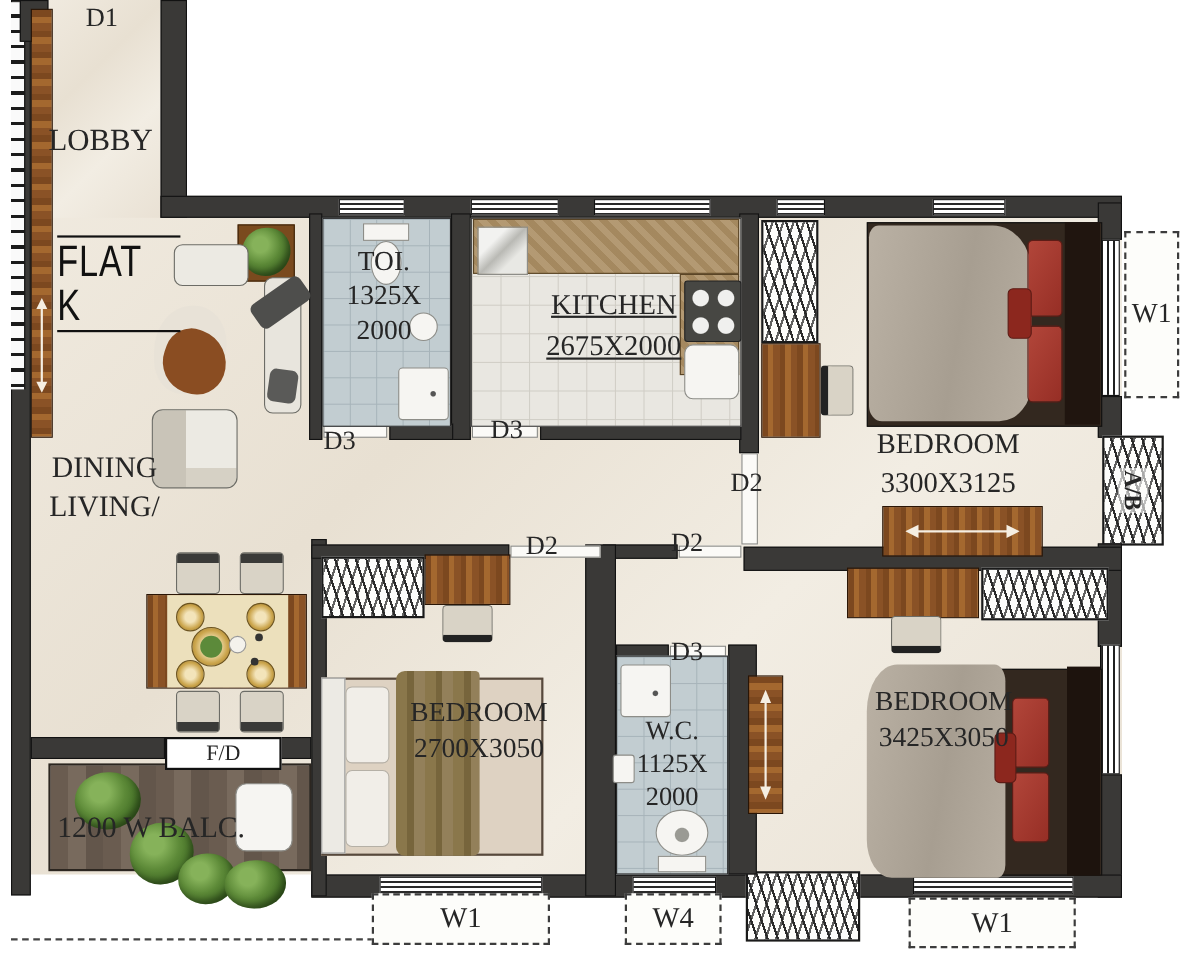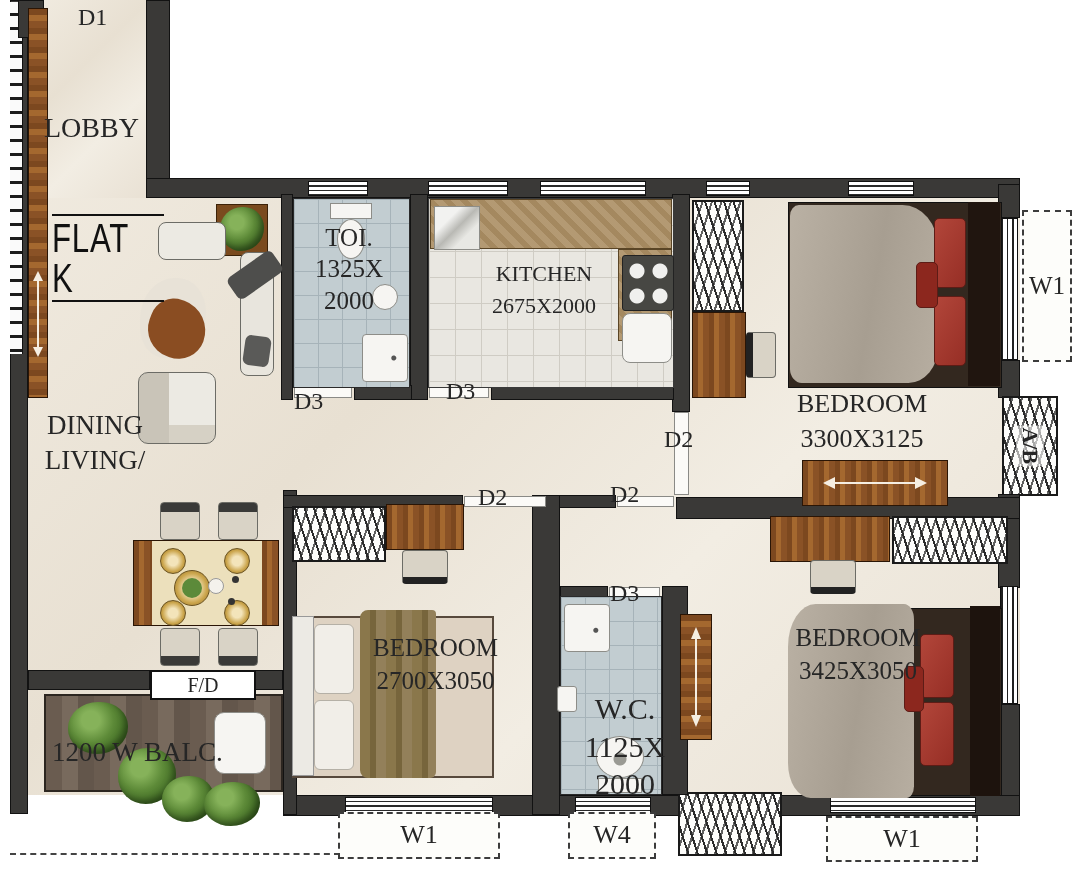--- a/index.html
+++ b/index.html
@@ -245,21 +245,21 @@
   <div style="position:absolute;left:52px;top:214px;width:112px;border-top:2px solid #111;border-bottom:2px solid #111;padding:2px 0;">
     <span class="flatk" style="display:inline-block;">FLAT K</span>
   </div>
 
   <div class="lbl ctr" style="left:294px;top:222px;width:110px;font-size:25px;">
     <div>TOI.</div>
     <div>1325X</div>
     <div>2000</div>
   </div>
 
-  <div class="lbl ctr" style="left:444px;top:258px;width:200px;font-size:22px;line-height:1.45;">
+  <div class="lbl ctr" style="left:458px;top:258px;width:200px;font-size:26px;line-height:1.45;text-decoration:underline;">
     <div>KITCHEN</div>
     <div>2675X2000</div>
   </div>
 
   <div class="lbl" style="left:294px;top:386px;font-size:24px;">D3</div>
   <div class="lbl" style="left:446px;top:376px;font-size:24px;">D3</div>
 
   <div class="lbl ctr" style="left:782px;top:386px;width:160px;font-size:26px;line-height:1.35;">
     <div>BEDROOM</div>
     <div>3300X3125</div>
@@ -273,21 +273,21 @@
   <div class="lbl" style="left:664px;top:424px;font-size:24px;">D2</div>
   <div class="lbl" style="left:478px;top:482px;font-size:24px;">D2</div>
   <div class="lbl" style="left:610px;top:479px;font-size:24px;">D2</div>
   <div class="lbl" style="left:610px;top:578px;font-size:24px;">D3</div>
 
   <div class="lbl ctr" style="left:358px;top:632px;width:155px;font-size:25px;line-height:1.3;">
     <div>BEDROOM</div>
     <div>2700X3050</div>
   </div>
 
-  <div class="lbl ctr" style="left:576px;top:650px;width:98px;font-size:30px;margin-top:40px;">
+  <div class="lbl ctr" style="left:562px;top:650px;width:98px;font-size:24px;">
     <div>W.C.</div>
     <div>1125X</div>
     <div>2000</div>
   </div>
 
   <div class="lbl ctr" style="left:778px;top:622px;width:160px;font-size:25px;line-height:1.3;">
     <div>BEDROOM</div>
     <div>3425X3050</div>
   </div>
 

